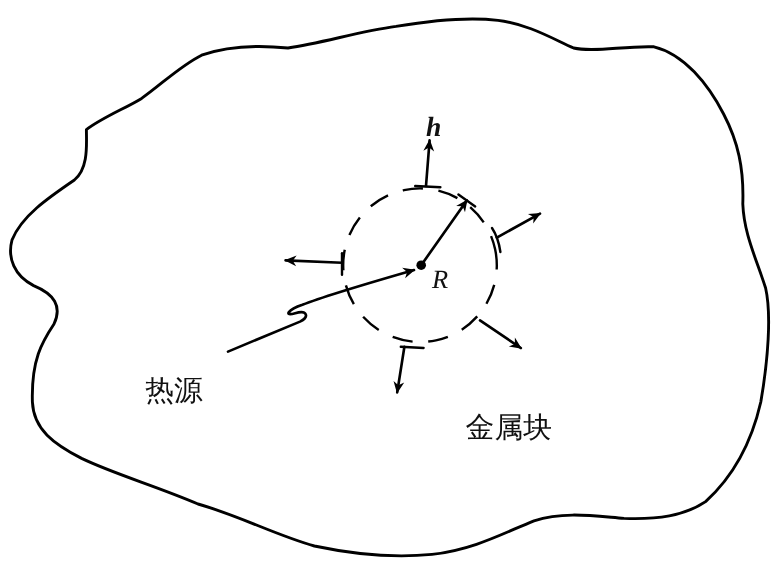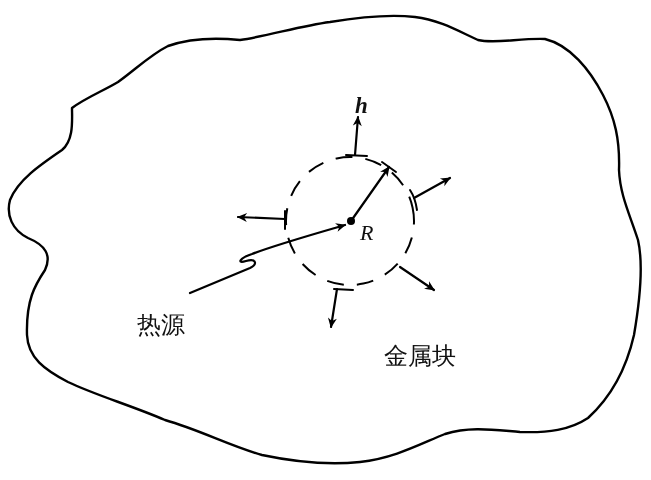--- a/index.html
+++ b/index.html
@@ -2,26 +2,26 @@
 <html><head>
   <meta charset="utf-8">
   <style>
     html, body { margin: 0; padding: 0; background: #ffffff; }
     body { width: 651px; height: 480px; overflow: hidden; position: relative; }
     #canvas { position: absolute; left: 0; top: 0; width: 651px; height: 480px; }
     .outline { fill: none; stroke: #000; stroke-width: 2.4; stroke-linejoin: round; stroke-linecap: round; }
     .dash { fill: none; stroke: #000; stroke-width: 2; stroke-dasharray: 17 13; }
     .line { fill: none; stroke: #000; stroke-width: 2.2; stroke-linecap: round; stroke-linejoin: round; }
     .tick { fill: none; stroke: #000; stroke-width: 2; stroke-linecap: round; }
-    .label-cn { position: absolute; font-family: "DejaVu Serif", serif; font-size: 24px; color: #111; white-space: nowrap; line-height: 1; margin-left: 16px; }
+    .label-cn { position: absolute; font-family: "DejaVu Serif", serif; font-size: 24px; color: #111; white-space: nowrap; line-height: 1; }
     .label-it { position: absolute; font-family: "Liberation Serif", "DejaVu Serif", serif; font-style: italic; color: #111; line-height: 1; }
     #lbl-h { left: 355px; top: 94px; font-size: 23px; font-weight: bold; }
     #lbl-R { left: 360px; top: 222px; font-size: 22px; }
     #lbl-src { left: 121px; top: 313px; }
-    #lbl-metal { left: 368px; top: 344px; }
+    #lbl-metal { left: 388px; top: 344px; }
   </style>
 </head>
 <body>
 
 <svg id="canvas" viewBox="0 0 651 480" xmlns="http://www.w3.org/2000/svg">
   <defs>
     <marker id="ah" viewBox="0 0 10 10" refX="9" refY="5" markerWidth="7" markerHeight="7" orient="auto-start-reverse" markerUnits="userSpaceOnUse">
       <path d="M0,1 L10,5 L0,9 L2.5,5 Z" fill="#000"></path>
     </marker>
     <marker id="ahL" viewBox="0 0 10 10" refX="9" refY="5" markerWidth="14" markerHeight="10" orient="auto" markerUnits="userSpaceOnUse">

